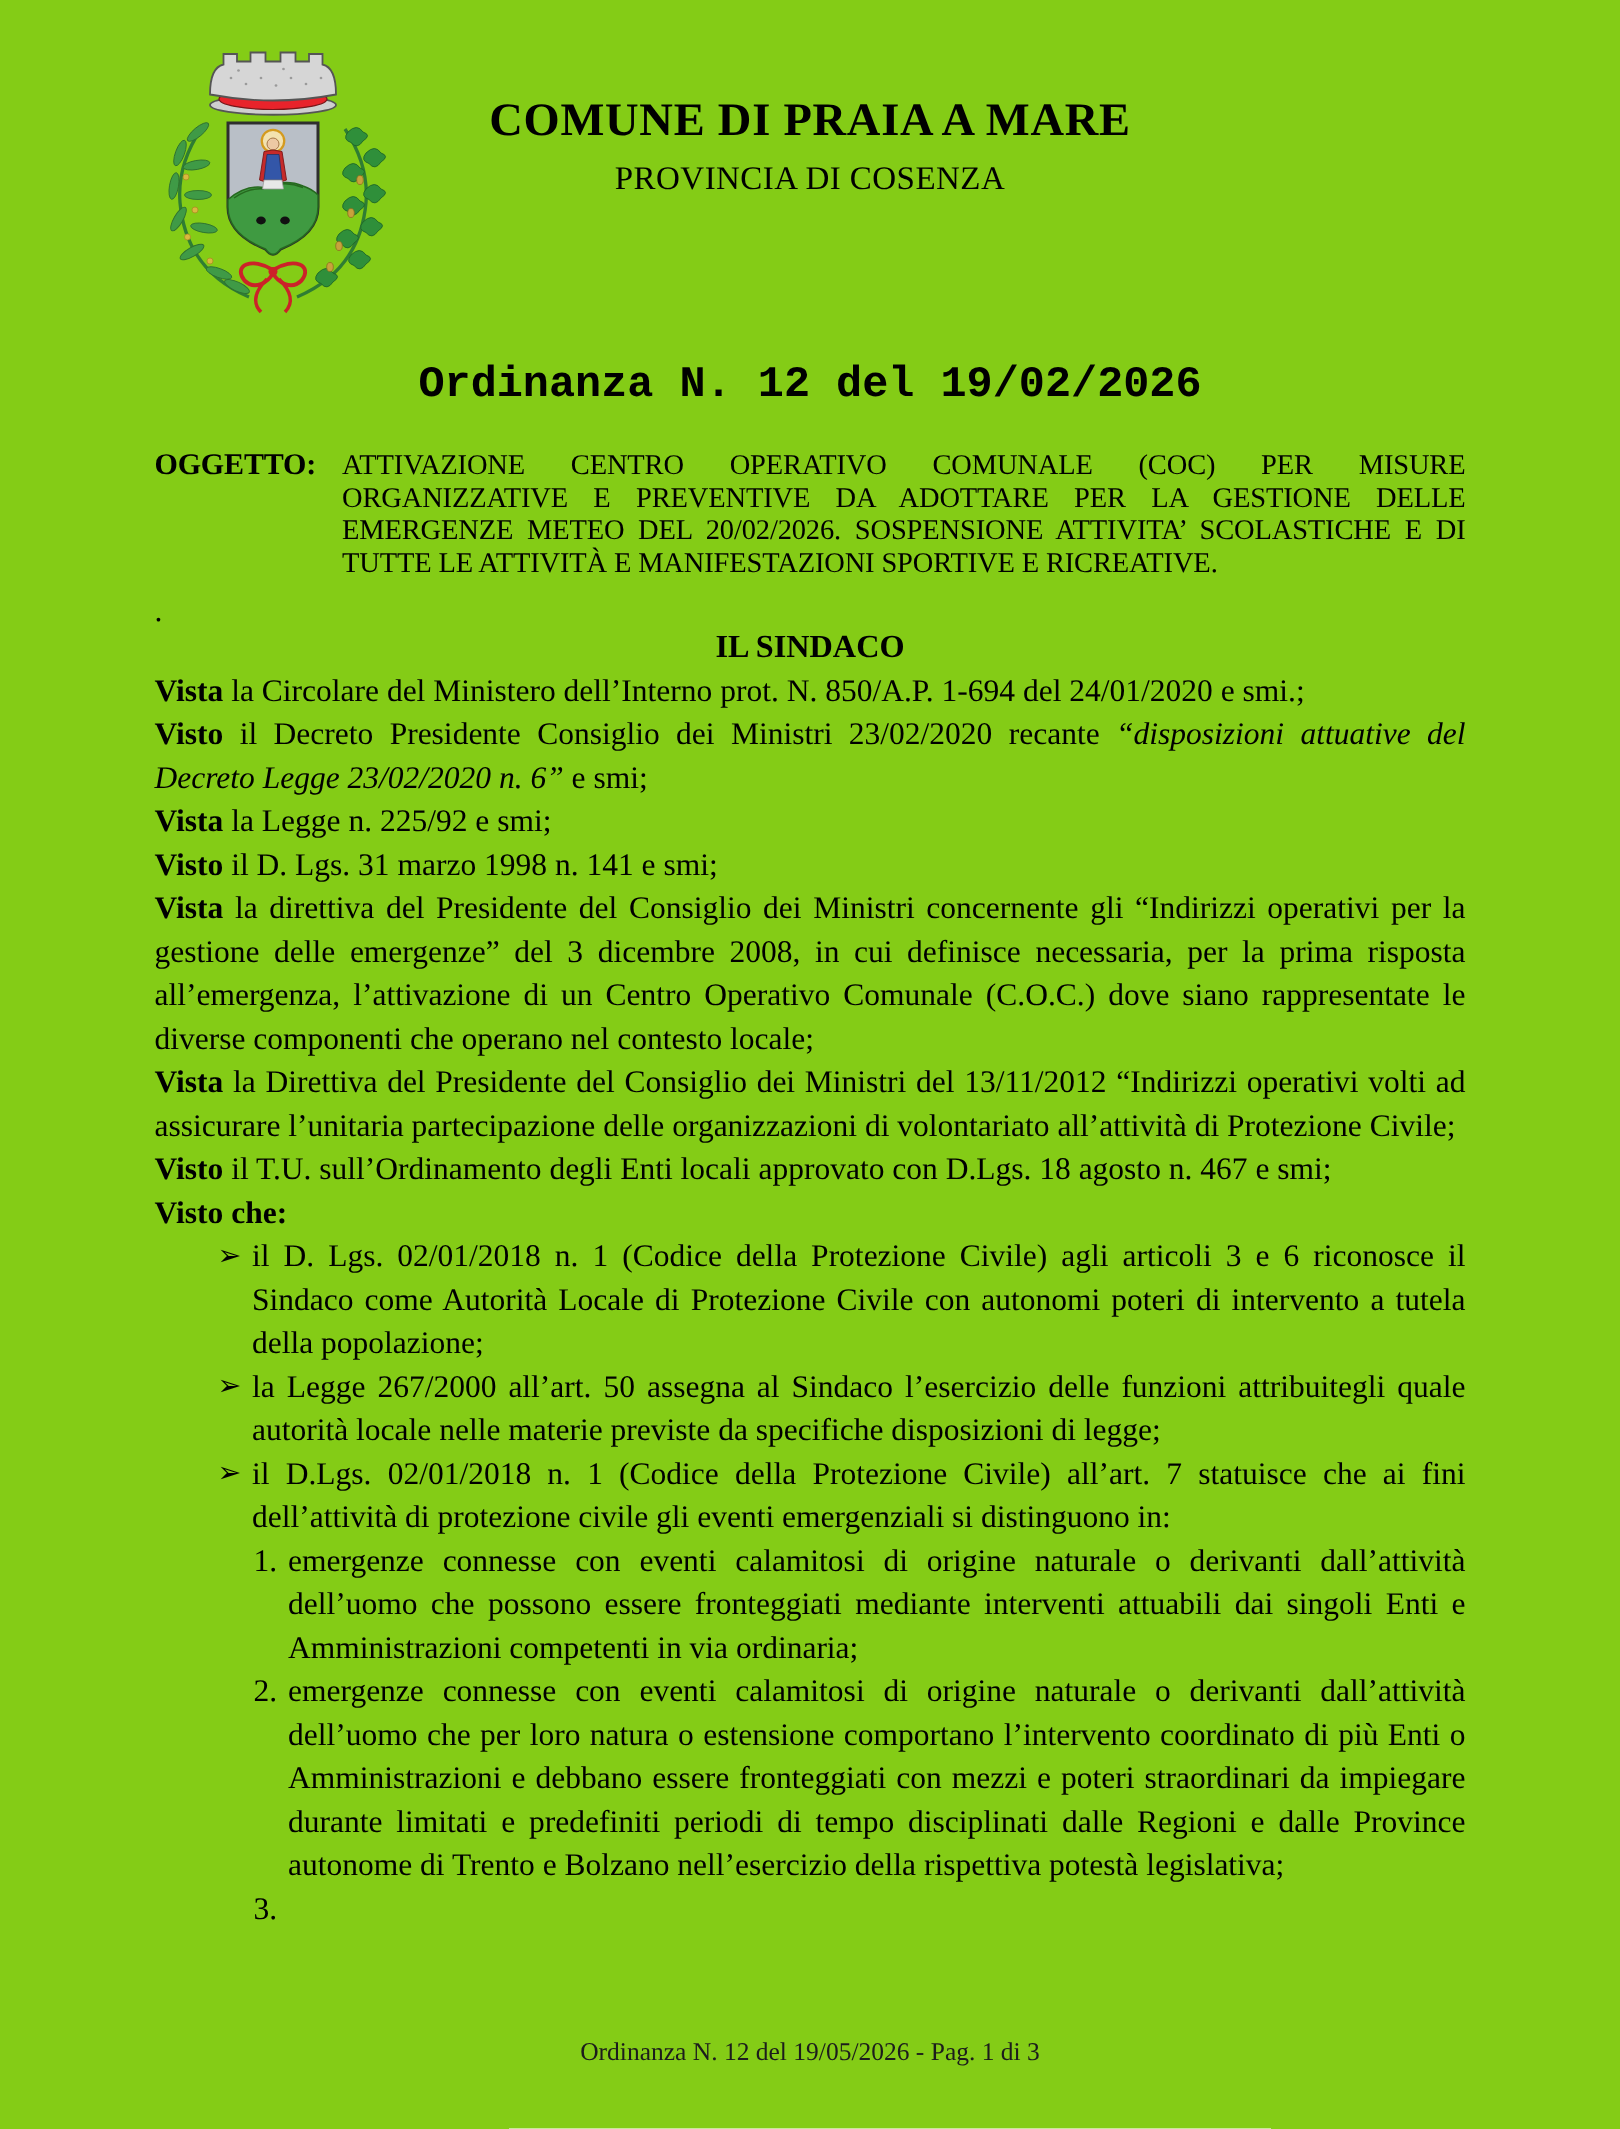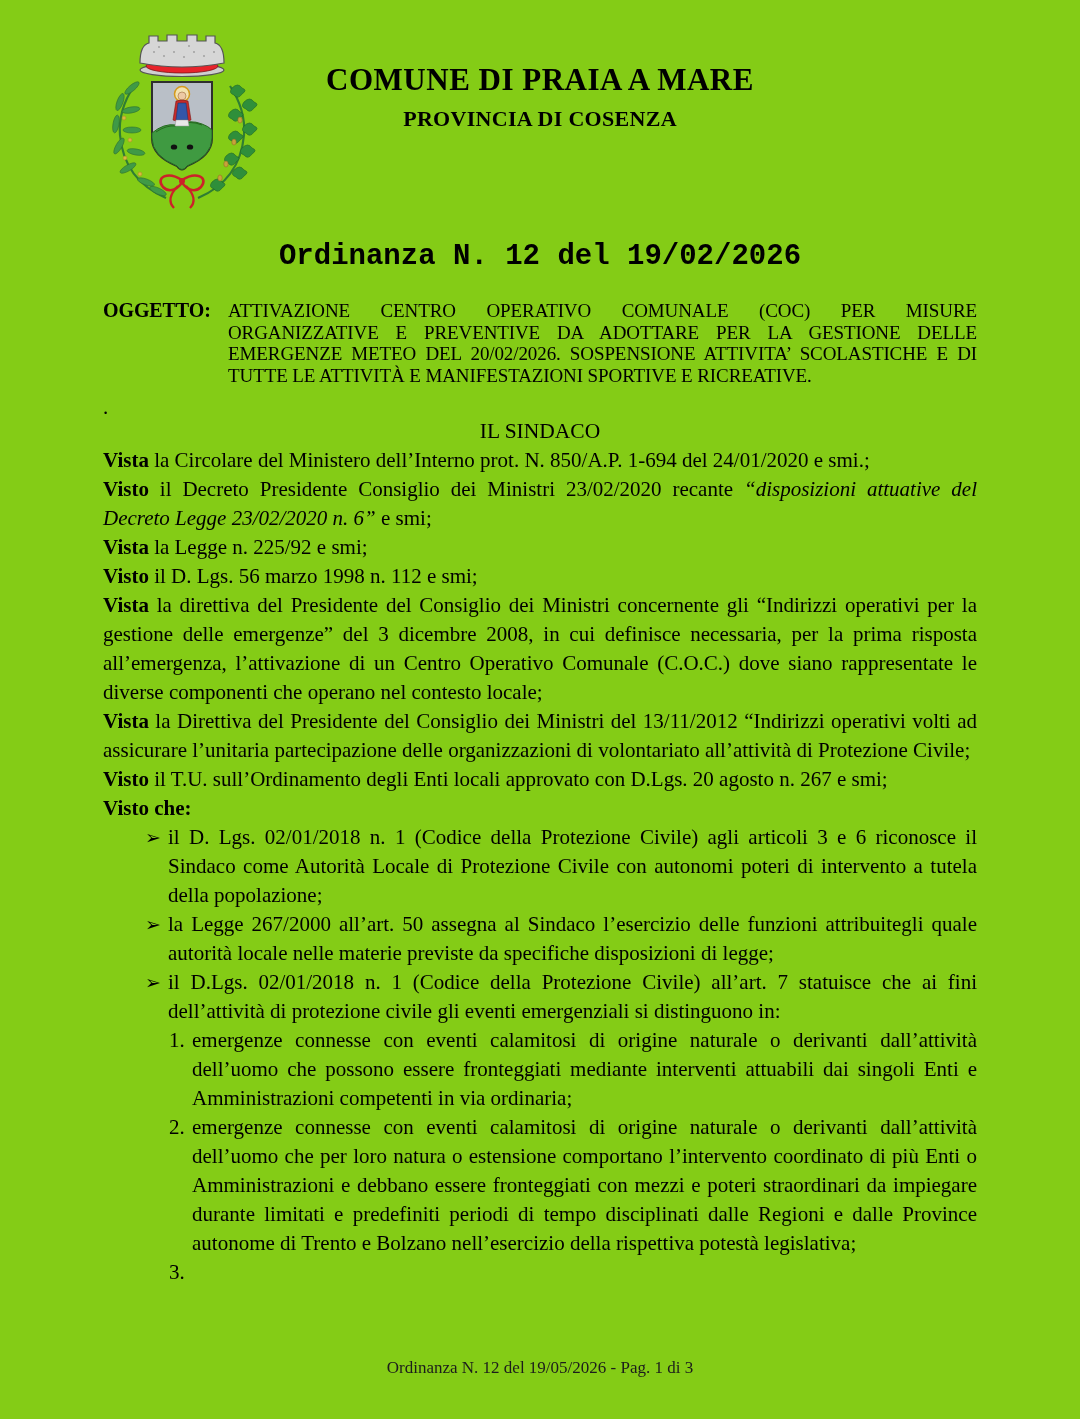--- a/index.html
+++ b/index.html
@@ -4,29 +4,29 @@
 <style>
   html,body { margin:0; padding:0; background:#ffffff; }
   .page {
     position:relative; width:1080px; height:1419px; background:#84cc16;
     font-family:"Liberation Serif", serif; color:#000; overflow:hidden;
   }
   .header { position:relative; height:208px; }
   .crest { position:absolute; left:106px; top:30px; width:152px; height:180px; }
   .header-text { padding-top:62px; text-align:center; }
   .commune { font-size:31px; font-weight:bold; letter-spacing:0.5px; }
-  .province { font-size:22px; font-weight:bold; margin-top:8px; letter-spacing:0.3px; }
+  .province { font-size:22px; font-weight:normal; margin-top:8px; letter-spacing:0.3px; }
   .doc-title { text-align:center; font-size:29px; font-weight:bold; margin-top:32px;font-family:Liberation Mono, monospace; }
   .subject {
     position:relative; margin:27px 103px 0 103px; padding-left:125px;
     font-size:19px; line-height:21.5px; text-align:justify; letter-spacing:-0.1px;
   }
   .subject-label { position:absolute; left:0; top:0; font-size:20px; font-weight:bold; }
   .stray { margin:13px 0 0 103px; font-size:21px; line-height:16px; }
-  .sindaco { text-align:center; font-weight:normal; font-size:21.5px; line-height:29px; margin-top:2px; }
+  .sindaco { text-align:center; font-weight:bold; font-size:21.5px; line-height:29px; margin-top:2px; }
   .body-text { margin:0 103px; font-size:21px; line-height:29px; text-align:justify; }
   .para { margin:0; }
   .para b { font-weight:bold; }
   .para i { font-style:italic; }
   .v-item { position:relative; padding-left:65px; }
   .v-item .marker { position:absolute; left:42px; top:0; font-size:19px; }
   .n-item { position:relative; padding-left:89px; }
   .n-item .num { position:absolute; left:66px; top:0; }
   .footer { position:absolute; left:0; right:0; top:1358px; text-align:center; font-size:17px; color:#1c1c1c; }
 </style>
@@ -124,24 +124,24 @@
   </div>
 
   <div class="stray">.</div>
 
   <div class="sindaco">IL SINDACO</div>
 
   <div class="body-text">
     <p class="para"><b>Vista</b><span> la Circolare del Ministero dell’Interno prot. N. 850/A.P. 1-694 del 24/01/2020 e smi.;</span></p>
     <p class="para"><b>Visto</b><span> il Decreto Presidente Consiglio dei Ministri 23/02/2020 recante </span><i>“disposizioni attuative del Decreto Legge 23/02/2020 n. 6”</i><span> e smi;</span></p>
     <p class="para"><b>Vista</b><span> la Legge n. 225/92 e smi;</span></p>
-    <p class="para"><b>Visto</b><span> il D. Lgs. 56 marzo 1998 n. 112 e smi;</span></p>
+    <p class="para"><b>Visto</b><span> il D. Lgs. 31 marzo 1998 n. 141 e smi;</span></p>
     <p class="para"><b>Vista</b><span> la direttiva del Presidente del Consiglio dei Ministri concernente gli “Indirizzi operativi per la gestione delle emergenze” del 3 dicembre 2008, in cui definisce necessaria, per la prima risposta all’emergenza, l’attivazione di un Centro Operativo Comunale (C.O.C.) dove siano rappresentate le diverse componenti che operano nel contesto locale;</span></p>
     <p class="para"><b>Vista</b><span> la Direttiva del Presidente del Consiglio dei Ministri del 13/11/2012 “Indirizzi operativi volti ad assicurare l’unitaria partecipazione delle organizzazioni di volontariato all’attività di Protezione Civile;</span></p>
-    <p class="para"><b>Visto</b><span> il T.U. sull’Ordinamento degli Enti locali approvato con D.Lgs. 20 agosto n. 267 e smi;</span></p>
+    <p class="para"><b>Visto</b><span> il T.U. sull’Ordinamento degli Enti locali approvato con D.Lgs. 18 agosto n. 467 e smi;</span></p>
     <p class="para"><b>Visto che:</b></p>
 
     <div class="v-item para"><span class="marker">➢</span><span>il D. Lgs. 02/01/2018 n. 1 (Codice della Protezione Civile) agli articoli 3 e 6 riconosce il Sindaco come Autorità Locale di Protezione Civile con autonomi poteri di intervento a tutela della popolazione;</span></div>
     <div class="v-item para"><span class="marker">➢</span><span>la Legge 267/2000 all’art. 50 assegna al Sindaco l’esercizio delle funzioni attribuitegli quale autorità locale nelle materie previste da specifiche disposizioni di legge;</span></div>
     <div class="v-item para"><span class="marker">➢</span><span>il D.Lgs. 02/01/2018 n. 1 (Codice della Protezione Civile) all’art. 7 statuisce che ai fini dell’attività di protezione civile gli eventi emergenziali si distinguono in:</span></div>
 
     <div class="n-item para"><span class="num">1.</span><span>emergenze connesse con eventi calamitosi di origine naturale o derivanti dall’attività dell’uomo che possono essere fronteggiati mediante interventi attuabili dai singoli Enti e Amministrazioni competenti in via ordinaria;</span></div>
     <div class="n-item para"><span class="num">2.</span><span>emergenze connesse con eventi calamitosi di origine naturale o derivanti dall’attività dell’uomo che per loro natura o estensione comportano l’intervento coordinato di più Enti o Amministrazioni e debbano essere fronteggiati con mezzi e poteri straordinari da impiegare durante limitati e predefiniti periodi di tempo disciplinati dalle Regioni e dalle Province autonome di Trento e Bolzano nell’esercizio della rispettiva potestà legislativa;</span></div>
     <div class="n-item para"><span class="num">3.</span></div>
   </div>

